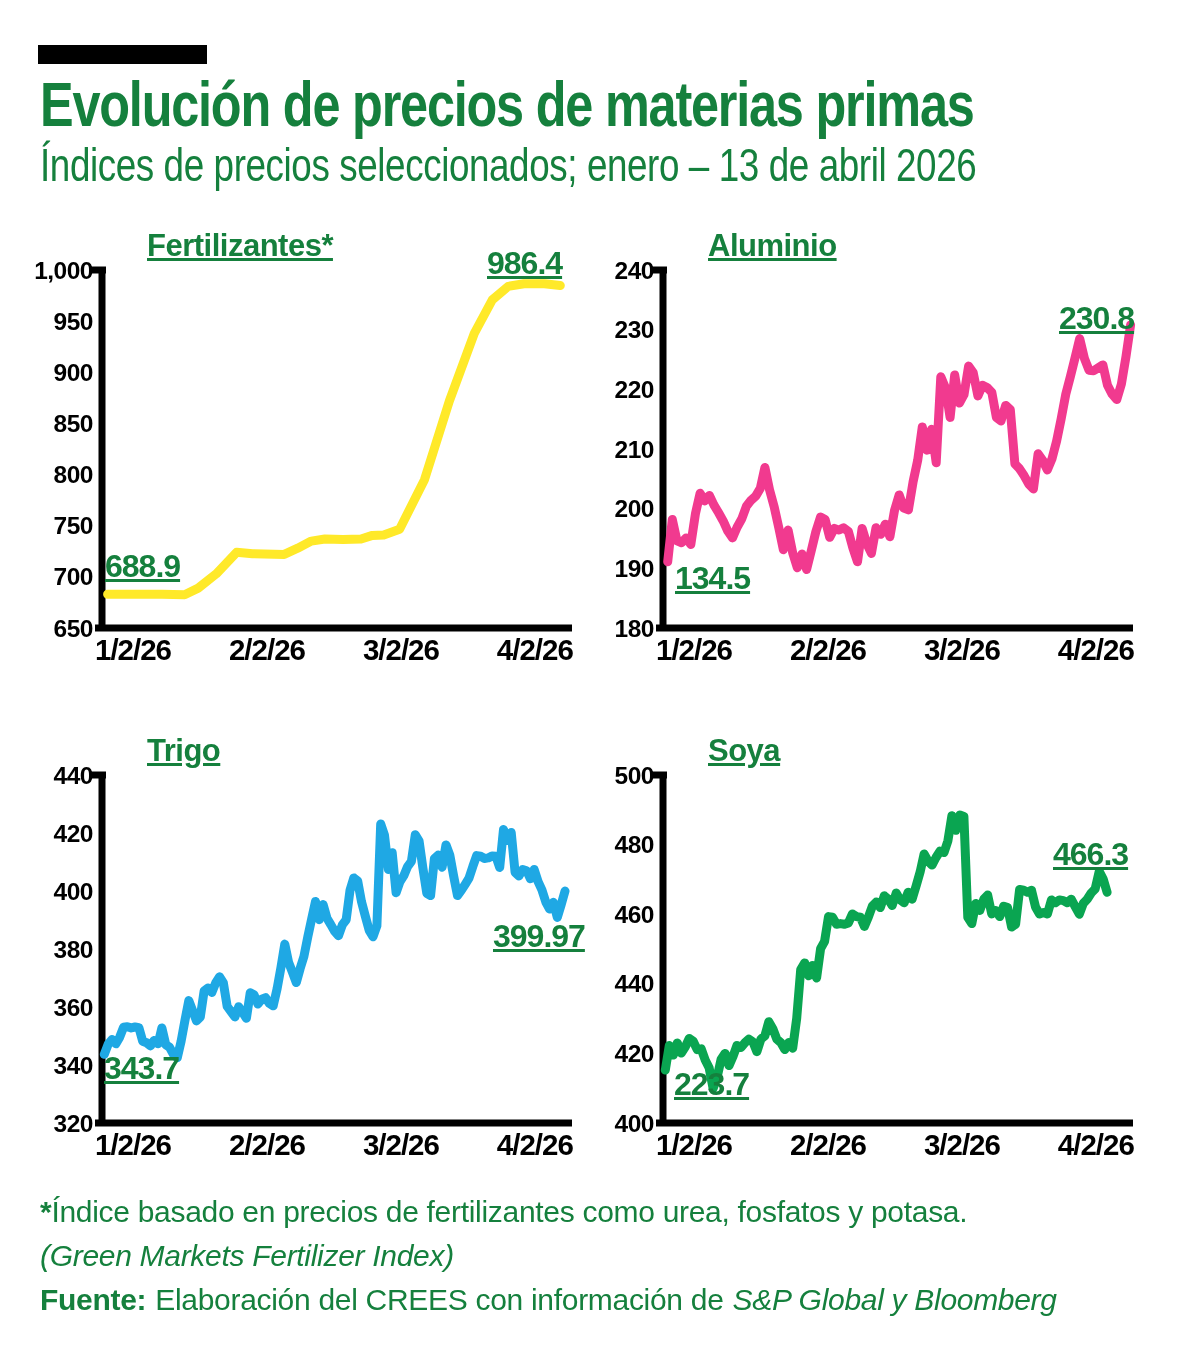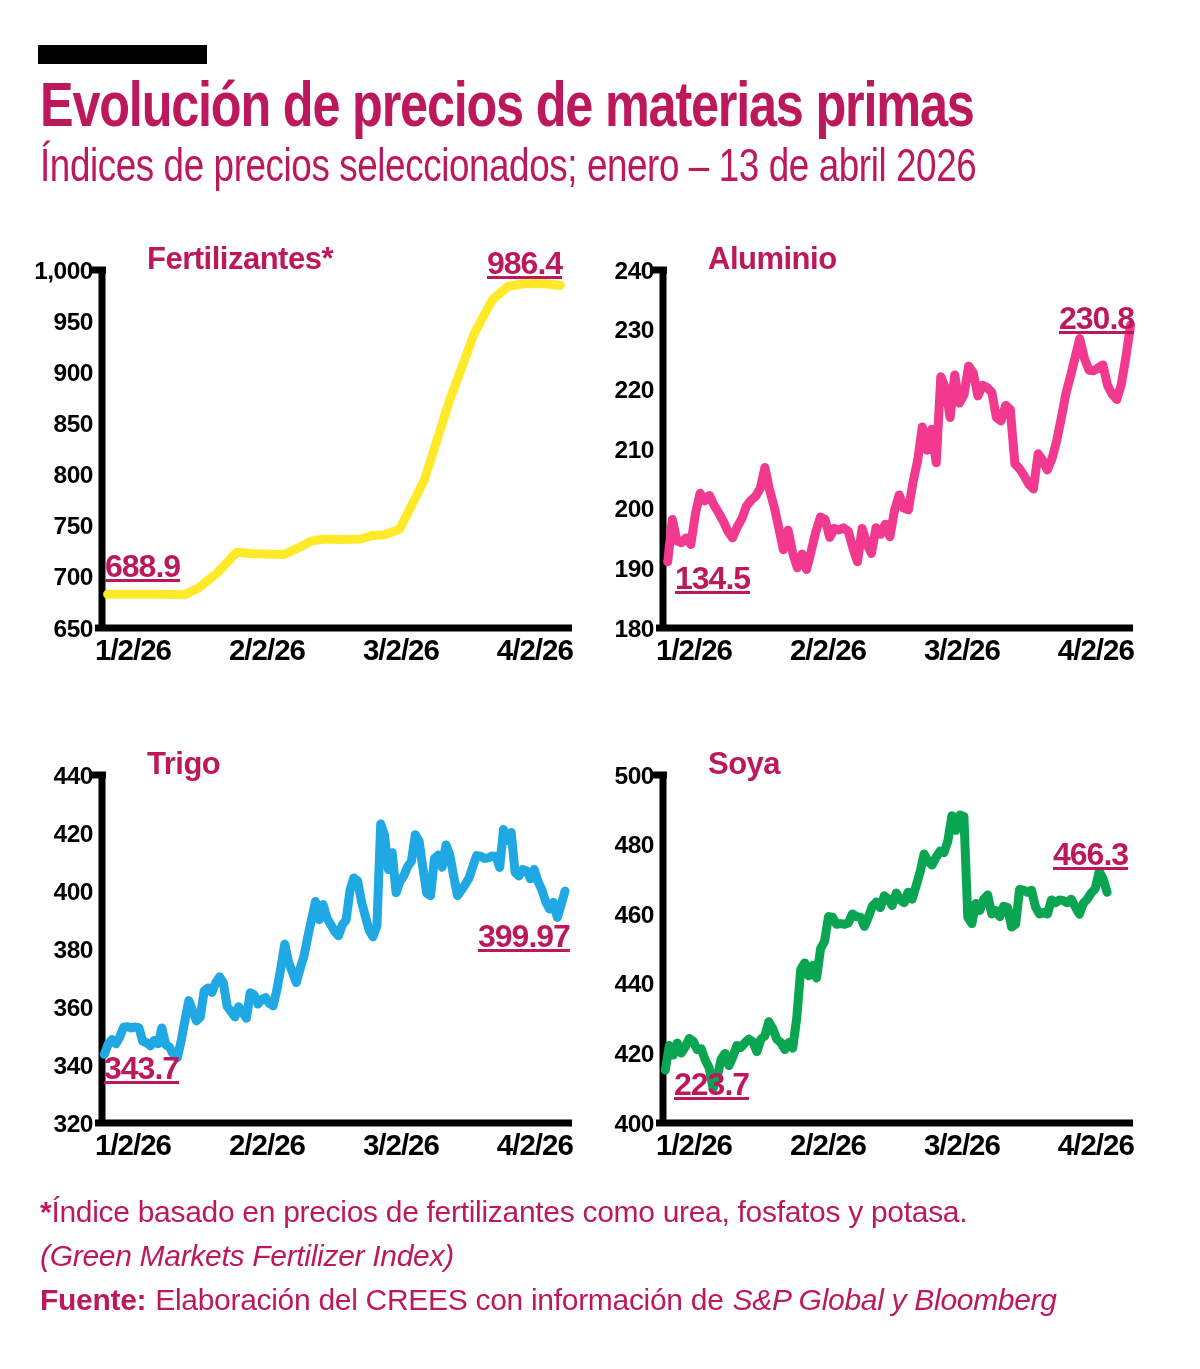--- a/index.html
+++ b/index.html
@@ -1,39 +1,39 @@
 <!DOCTYPE html>
 <html><head>
 <meta charset="utf-8">
 <style>
   html,body{margin:0;padding:0;background:#fff;}
   .page{position:relative;width:1200px;height:1369px;background:#ffffff;
-        font-family:"Liberation Sans",sans-serif;color:#be185d;overflow:hidden;}
+        font-family:"Liberation Sans",sans-serif;color:#15803d;overflow:hidden;}
 
   .kicker{position:absolute;left:38px;top:45px;width:169px;height:19px;background:#000;}
 
   .title{position:absolute;left:40px;top:68px;font-size:63px;font-weight:bold;
          letter-spacing:-1.5px;white-space:nowrap;transform:scale(0.8,1);transform-origin:0 0;}
   .subtitle{position:absolute;left:40px;top:138px;font-size:46px;font-weight:normal;
          letter-spacing:-0.5px;white-space:nowrap;transform:scale(0.8,1);transform-origin:0 0;}
 
   .chart{position:absolute;width:560px;height:480px;}
   #chart0{left:27px;top:228px;}
   #chart1{left:588px;top:228px;}
   #chart2{left:27px;top:733px;}
   #chart3{left:588px;top:733px;}
 
-  .chart-title{position:absolute;left:120px;top:13px;font-size:31px;font-weight:bold;
-               letter-spacing:-0.5px;white-space:nowrap;}
+  .chart-title{position:absolute;left:120px;top:0;font-size:31px;font-weight:bold;
+               letter-spacing:-0.5px;white-space:nowrap;text-decoration:underline;}
   .chart-svg{position:absolute;left:0;top:22px;}
 
   .val-label{position:absolute;font-size:32px;font-weight:bold;letter-spacing:-1px;white-space:nowrap;text-decoration:underline;}
   #chart0 .start{left:78px;top:320px;}  #chart0 .end{left:460px;top:17px;}
   #chart1 .start{left:87px;top:332px;}  #chart1 .end{left:471px;top:72px;}
-  #chart2 .start{left:77px;top:317px;}  #chart2 .end{left:451px;top:185px;}
+  #chart2 .start{left:77px;top:317px;}  #chart2 .end{left:466px;top:185px;}
   #chart3 .start{left:86px;top:333px;}  #chart3 .end{left:465px;top:103px;}
 
   .footer{position:absolute;left:40px;top:1190px;font-size:30px;line-height:44px;
           letter-spacing:-0.3px;}
   .footer b{font-weight:bold;}
   .footer i{font-style:italic;}
   .footer .gap{margin-right:9px;}
   svg text{font-family:"Liberation Sans",sans-serif;}
 </style>
 </head>

